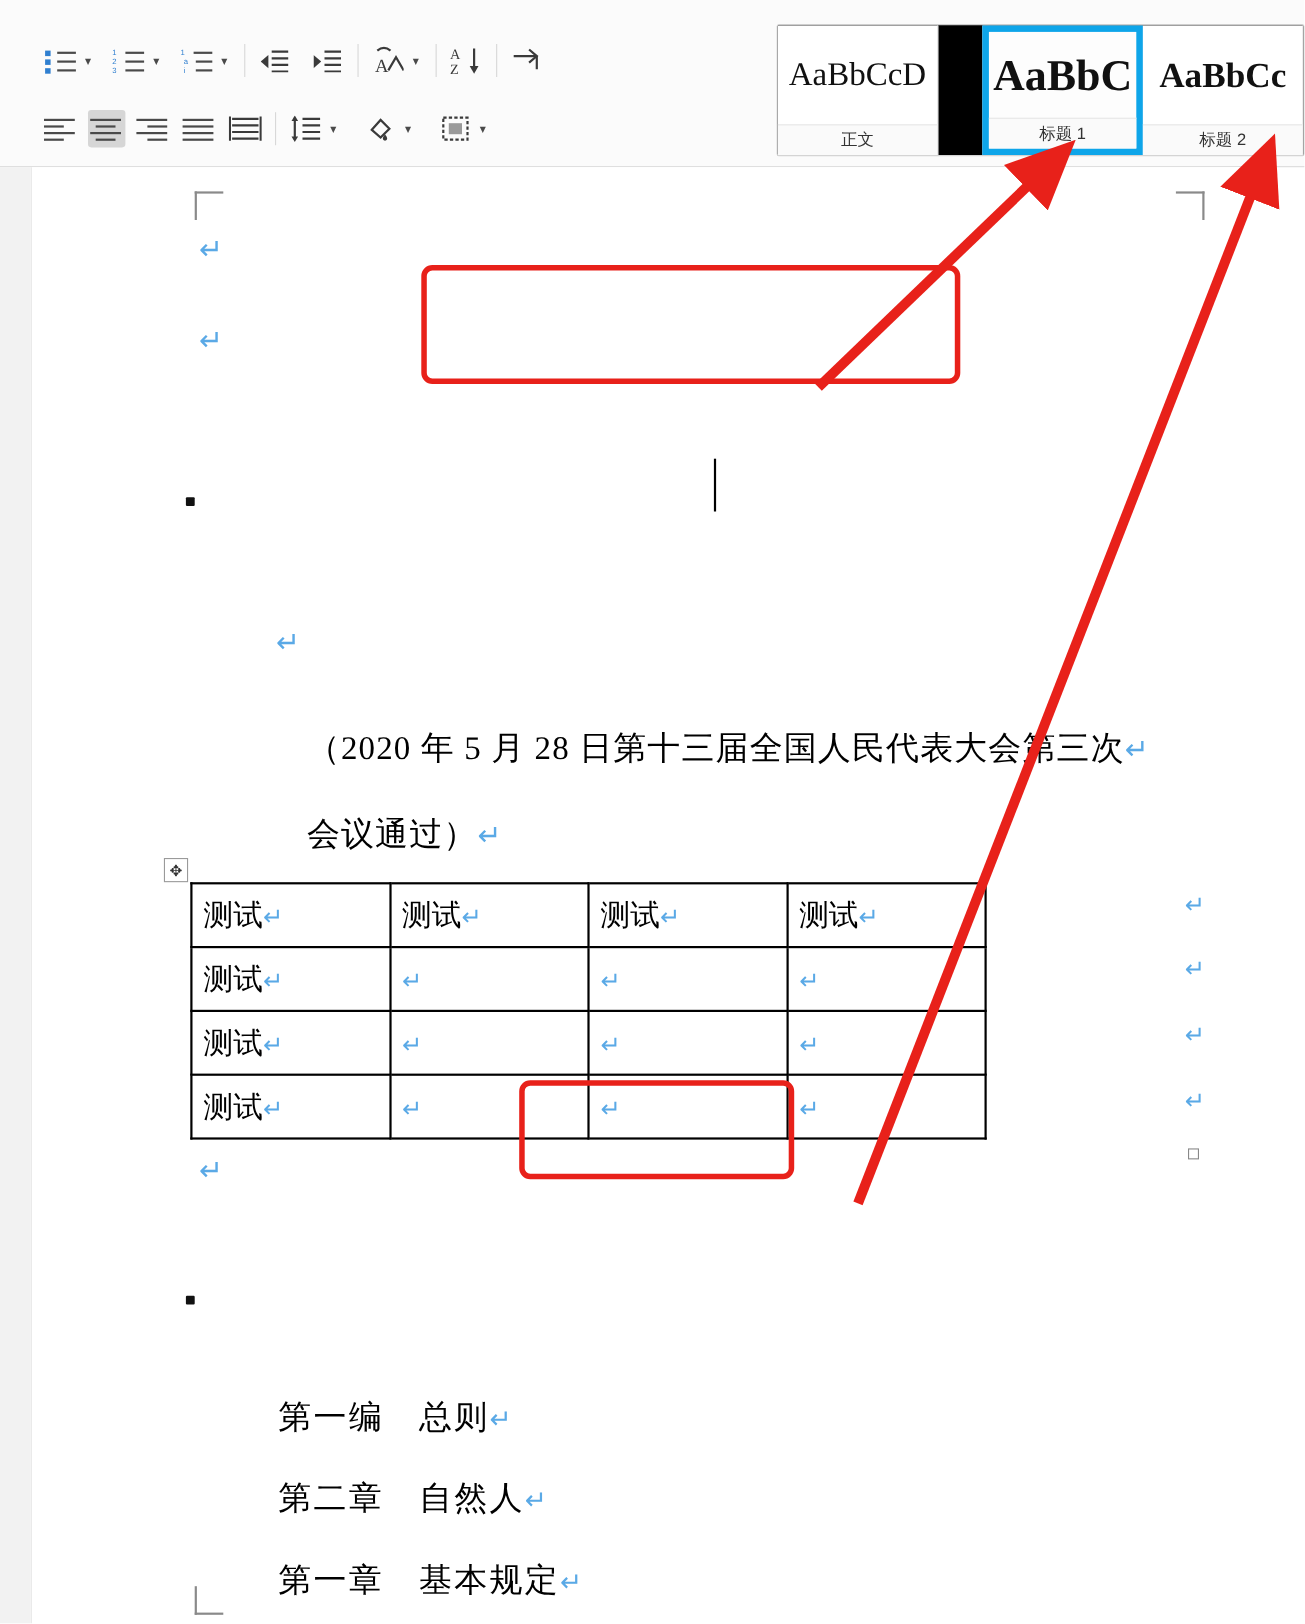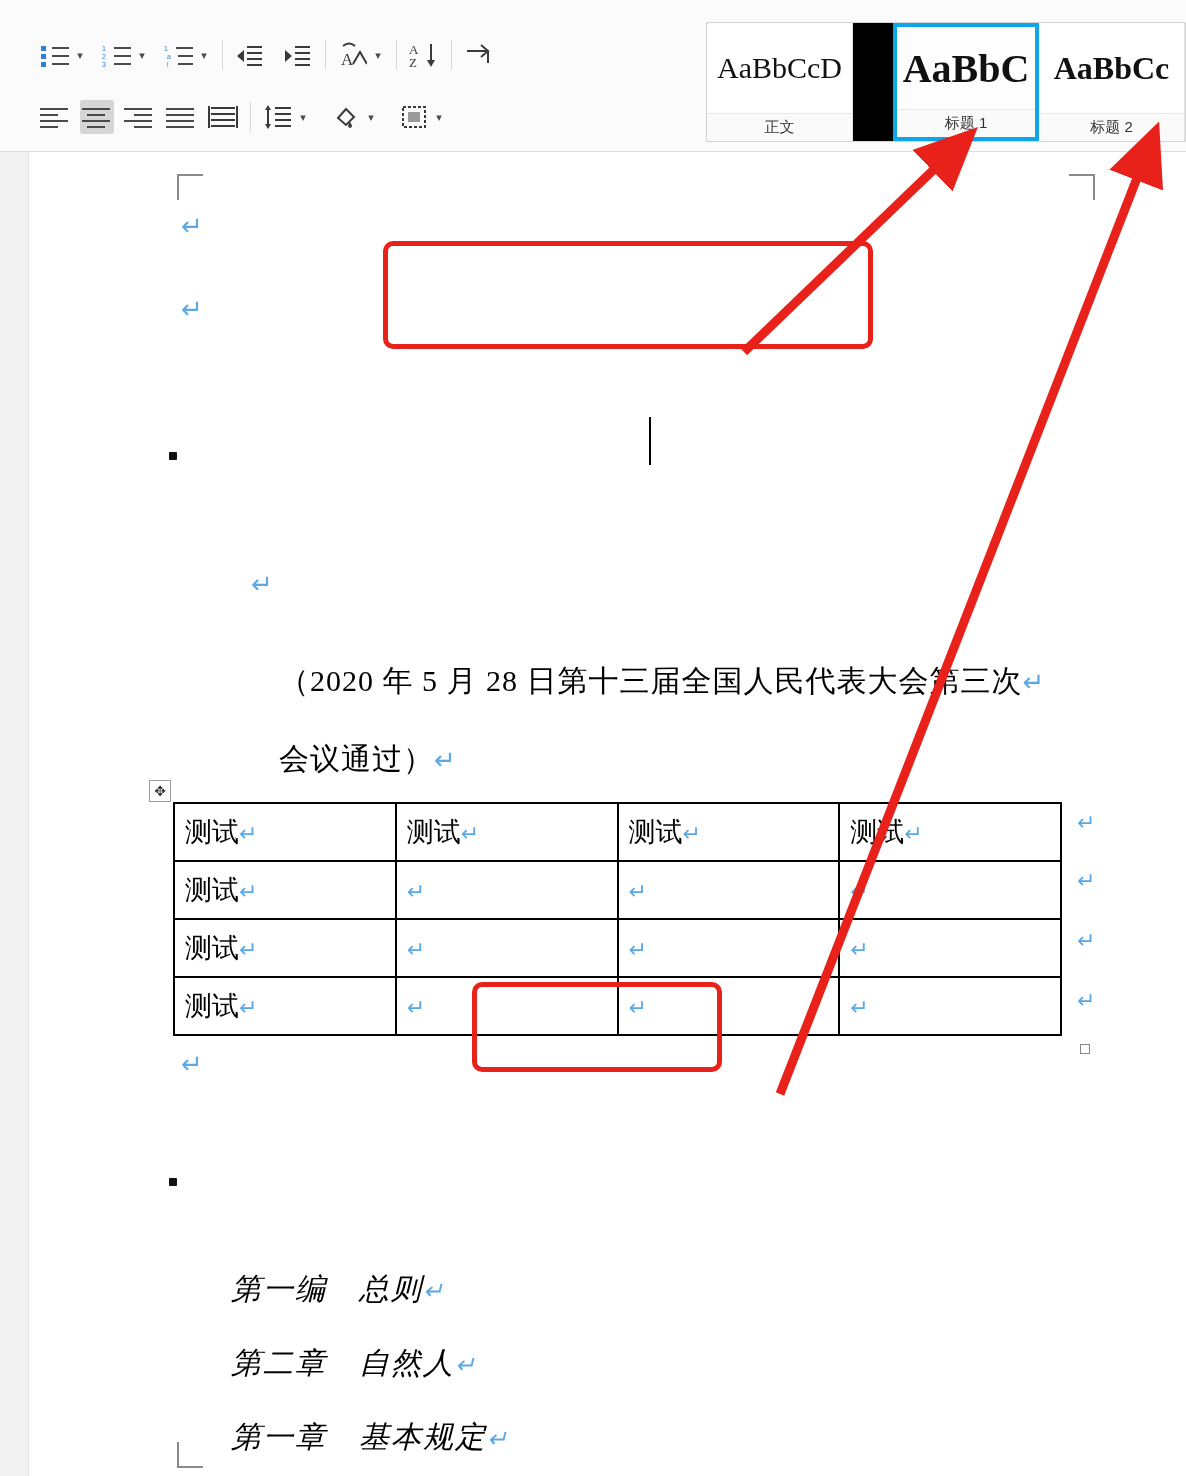--- a/index.html
+++ b/index.html
@@ -57,21 +57,21 @@
     overflow: hidden;
   }
   .style-card {
     width: 150px; height: 100%;
     display: flex; flex-direction: column;
     align-items: center; justify-content: center;
     border-right: 1px solid #e2e2e2;
     background: #fff;
   }
   .style-card.active {
-    border: 4px solid #0ea5e9;
+    border: 6px solid #0ea5e9;
     background: #fdfdfd;
     margin-left: 40px;
   }
   .style-prev {
     flex: 1; display: flex; align-items: center; justify-content: center;
     font-family: "Liberation Serif", serif;
     color: #111;
     white-space: nowrap;
     overflow: hidden;
   }
@@ -133,21 +133,21 @@
     font-family: "Liberation Serif", serif;
     font-size: 30px;
     color: #000;
     line-height: 78px;
     letter-spacing: 1px;
   }
 
   
   #tbl {
     position: absolute; left: 144px; top: 650px;
-    width: 889px;
+    width: 724px;
     border-collapse: collapse;
     table-layout: fixed;
   }
   #tbl td {
     border: 2px solid #000;
     height: 58px;
     padding: 0 10px;
     font-family: "Liberation Serif", serif;
     font-size: 27px;
     vertical-align: middle;
@@ -167,26 +167,25 @@
   }
 
   .toc-title {
     position: absolute; left: 450px; top: 1000px;
     width: 260px; text-align: center;
     font-family: "Liberation Serif", serif;
     font-size: 34px; font-weight: bold; color: #000;
     letter-spacing: 4px;
   }
   .toc-list {
-    position: absolute; left: 202px; top: 1100px;
+    position: absolute; left: 224px; top: 1100px;
     font-family: "Liberation Serif", serif;
     font-size: 30px; color: #000;
     line-height: 74px;
     letter-spacing: 2px;
-    font-style: italic;
   }
 
   
   .redbox {
     position: absolute; border: 5px solid #e8211a; border-radius: 10px;
   }
   #redbox-title { left: 383px; top: 241px; width: 490px; height: 108px; }
   #redbox-toc { left: 472px; top: 982px; width: 250px; height: 90px; }
 
   svg.anno { position: absolute; left: 0; top: 0; width: 1186px; height: 1476px; pointer-events: none; }

